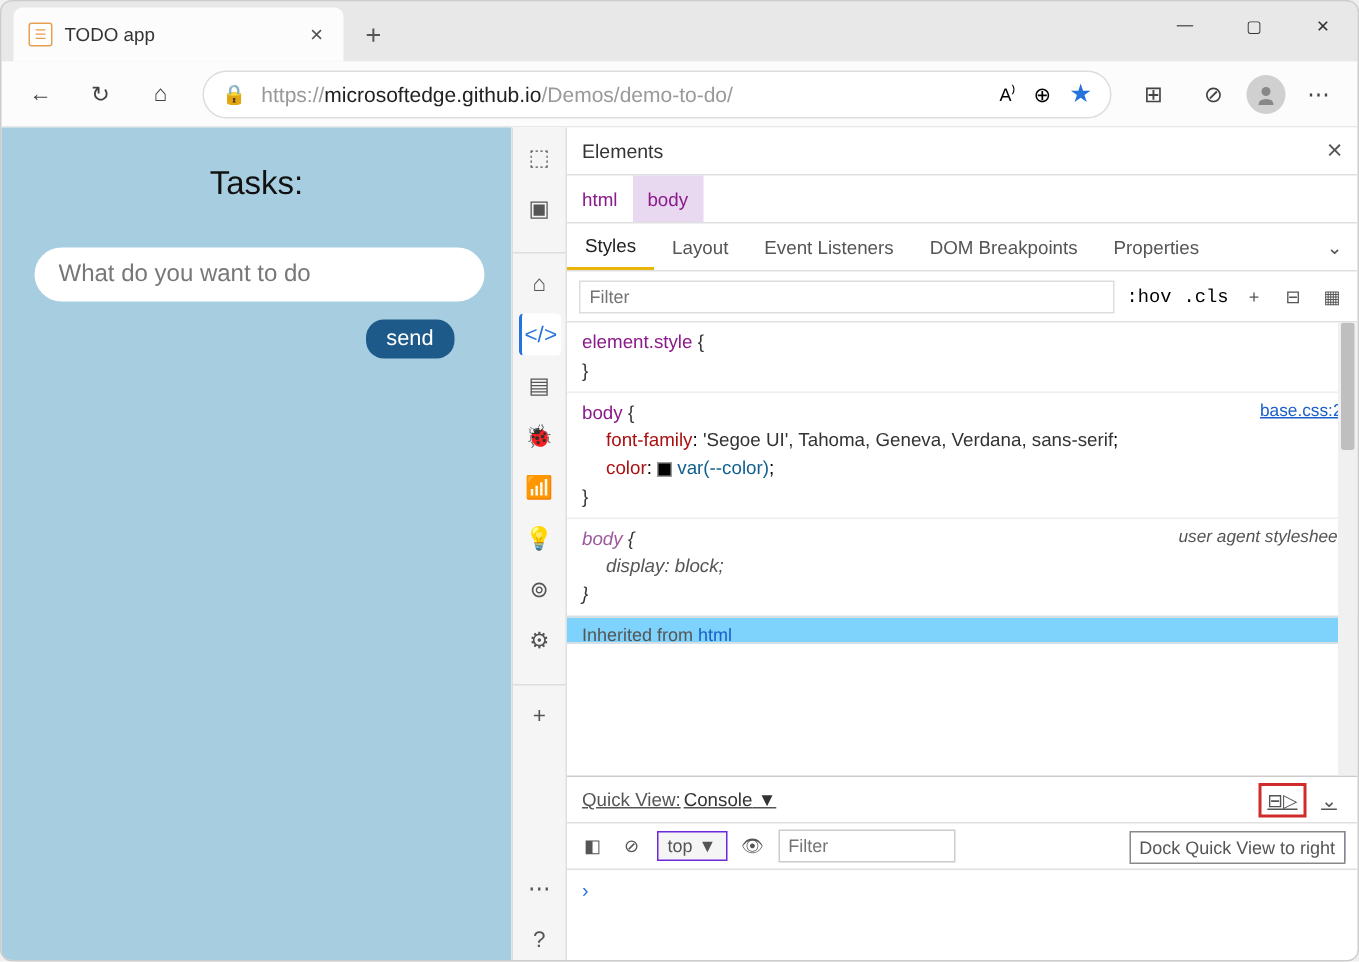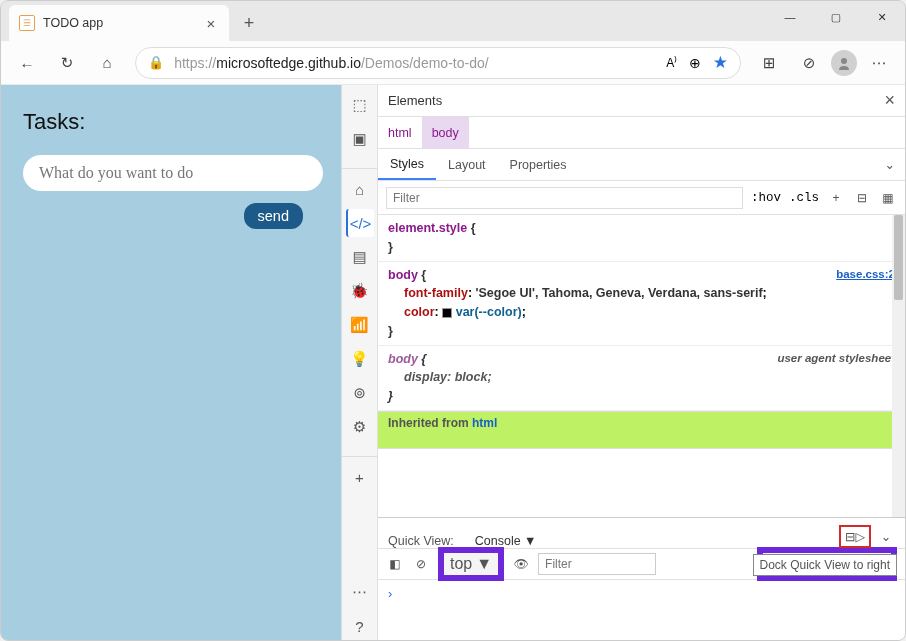--- a/index.html
+++ b/index.html
@@ -18,71 +18,71 @@
 .tbtn { width: 36px; height: 36px; display: flex; align-items: center; justify-content: center; border-radius: 4px; cursor: pointer; color: #444; font-size: 15px; }
 .urlbar { flex: 1; height: 32px; border: 1px solid #ddd; border-radius: 16px; display: flex; align-items: center; padding: 0 12px; margin: 0 6px; background: #fff; }
 .urlbar .lock { font-size: 13px; color: #666; margin-right: 10px; }
 .urlbar .url { font-size: 14px; color: #999; white-space: nowrap; }
 .urlbar .url b { color: #222; font-weight: normal; }
 .url-actions { margin-left: auto; display: flex; gap: 12px; align-items: center; }
 .star-filled { color: #2673db; font-size: 17px; }
 
 .content { display: flex; height: calc(641px - 40px - 44px - 2px); }
 .page { width: 340px; background: #a6cee0; padding: 24px 22px; display: flex; flex-direction: column; }
-.page h1 { font-size: 22px; font-weight: 500; margin-bottom: 20px; color: #111; }
-.page input { width: 300px; height: 36px; border: none; border-radius: 18px; padding: 17px 16px; font-size: 16px; color: #333; font-family: Liberation Serif, serif; }
+.page h1 { font-size: 22px; font-weight: 500; margin-bottom: 30px; color: #111; text-align: center; }
+.page input { width: 300px; height: 36px; border: none; border-radius: 18px; padding: 17px 16px; font-size: 16px; color: #333; }
 .page input::placeholder { color: #777; }
 .page .send { align-self: flex-end; margin-top: 12px; margin-right: 16px; background: #1d5a8a; color: #fff; border: none; border-radius: 12px; padding: 5px 14px; font-size: 14.5px; cursor: pointer; }
 
 .devtools { flex: 1; display: flex; background: #fff; border-left: 1px solid #ddd; }
 .sidebar { width: 36px; background: #f5f5f5; border-right: 1px solid #e0e0e0; display: flex; flex-direction: column; align-items: center; padding-top: 6px; gap: 6px; }
 .sb-icon { width: 28px; height: 28px; display: flex; align-items: center; justify-content: center; font-size: 15px; color: #555; cursor: pointer; border-radius: 3px; }
 .sb-icon.active { background: #fff; border-left: 2px solid #2673db; color: #2673db; }
 .sb-spacer { flex: 1; }
 
 .dt-main { flex: 1; display: flex; flex-direction: column; position: relative; }
 .dt-header { height: 32px; border-bottom: 1px solid #e0e0e0; display: flex; align-items: center; padding: 0 10px; font-size: 13px; color: #333; }
 .dt-close { margin-left: auto; font-size: 18px; color: #555; cursor: pointer; }
 .breadcrumb { height: 32px; border-bottom: 1px solid #e0e0e0; display: flex; align-items: center; font-size: 12.5px; }
 .bc-item { padding: 0 10px; height: 100%; display: flex; align-items: center; color: #8b1a8b; cursor: pointer; }
 .bc-item.sel { background: #e8d8f0; }
 .tabs { height: 32px; border-bottom: 1px solid #e0e0e0; display: flex; align-items: center; font-size: 12.5px; color: #555; }
 .tab-item { padding: 0 12px; height: 100%; display: flex; align-items: center; cursor: pointer; }
-.tab-item.active { border-bottom: 2px solid #3b82f6; color: #222; }
+.tab-item.active { border-bottom: 2px solid #eab308; color: #222; }
 .chev { margin-left: auto; padding: 0 10px; cursor: pointer; }
 
 .filter-row { height: 34px; border-bottom: 1px solid #e0e0e0; display: flex; align-items: center; padding: 0 8px; gap: 8px; font-size: 12px; }
 .filter-in { flex: 1; border: 1px solid #ddd; height: 22px; padding: 0 6px; font-size: 12px; color: #888; }
 .mono { font-family: Consolas, 'Courier New', monospace; font-size: 12.5px; }
 
-.styles { flex: 1; overflow-y: auto; position: relative; font-weight: bold; }
+.styles { flex: 1; overflow-y: auto; position: relative; }
 .rule { padding: 4px 10px; border-bottom: 1px solid #eee; line-height: 1.5; }
 .sel-txt { color: #8b1a8b; }
 .brace { color: #333; }
 .prop { margin-left: 16px; }
 .pname { color: #ab1010; }
 .pval { color: #333; }
 .varlink { color: #106090; }
 .origin { float: right; font-size: 11.5px; color: #555; font-style: italic; }
 .origin a { color: #1a5fc7; text-decoration: underline; font-style: normal; }
 .ital { font-style: italic; color: #555; }
 .swatch { display: inline-block; width: 10px; height: 10px; border: 1px solid #999; vertical-align: middle; }
 .tri { display: inline-block; font-size: 9px; color: #777; margin: 0 3px; }
-.inh { height: 38px; background: #bef264; padding: 4px 10px; font-size: 12px; color: #555; border-top: 1px solid #ddd; border-bottom: 1px solid #ddd; }
+.inh { height: 18px; background: #7dd3fc; padding: 4px 10px; font-size: 12px; color: #555; border-top: 1px solid #ddd; border-bottom: 1px solid #ddd; }
 .inh .sel-txt { color: #1a5fc7; }
 .scrollbar { position: absolute; right: 0; top: 0; width: 13px; height: 100%; background: #f0f0f0; }
 .thumb { position: absolute; right: 2px; top: 0; width: 9px; height: 85px; background: #bfbfbf; border-radius: 2px; }
 
 .quickview { border-top: 1px solid #ccc; }
-.qv-head { height: 30px; display: flex; align-items: flex-end; padding: 0 10px; font-size: 12.5px; color: #555; gap: 21px; position: relative; }
+.qv-head { height: 30px; display: flex; align-items: center; padding: 0 10px; font-size: 12.5px; color: #555; gap: 2px; position: relative; text-decoration: underline; }
 .qv-r { margin-left: auto; display: flex; gap: 6px; align-items: center; }
 .dock-btn { border: 2px solid #d12c2c; padding: 2px 4px; cursor: pointer; }
 .tooltip { position: absolute; right: 8px; top: 36px; background: #fff; border: 1px solid #888; padding: 3px 6px; font-size: 12px; white-space: nowrap; z-index: 10; }
 .qv-toolbar { height: 32px; border-top: 1px solid #e0e0e0; border-bottom: 1px solid #e0e0e0; display: flex; align-items: center; padding: 0 8px; gap: 8px; font-size: 12px; color: #555; }
-.dd { border: 6px solid #6d28d9; background: #f5f5f5; padding: 2px 6px; display: flex; align-items: center; gap: 4px; cursor: pointer; font-size: 16px; }
+.dd { border: 1px solid #6d28d9; background: #f5f5f5; padding: 2px 6px; display: flex; align-items: center; gap: 4px; cursor: pointer; font-size: 12px; }
 .qv-filter { width: 118px; border: 1px solid #ccc; height: 22px; padding: 0 6px; font-size: 12px; }
 .qv-body { height: 60px; padding: 6px 10px; font-size: 13px; color: #2673db; }
 .qi { width: 18px; height: 18px; display: flex; align-items: center; justify-content: center; cursor: pointer; color: #555; }
 .avatar { width: 26px; height: 26px; border-radius: 50%; background: #d0d0d0; display: flex; align-items: center; justify-content: center; color: #888; }
 </style>
 </head>
 <body>
 
 <div class="titlebar">
   <div class="tab">
@@ -155,20 +155,22 @@
         <span>Elements</span>
         <span class="dt-close">×</span>
       </div>
       <div class="breadcrumb">
         <div class="bc-item">html</div>
         <div class="bc-item sel">body</div>
       </div>
       <div class="tabs">
         <div class="tab-item active">Styles</div>
         <div class="tab-item">Layout</div>
+        <div class="tab-item">Event Listeners</div>
+        <div class="tab-item">DOM Breakpoints</div>
         <div class="tab-item">Properties</div>
         <div class="chev">⌄</div>
       </div>
       <div class="filter-row">
         <input class="filter-in" placeholder="Filter" style="">
         <span class="mono">:hov</span>
         <span class="mono">.cls</span>
         <span class="qi">+</span>
         <span class="qi">⊟</span>
         <span class="qi">▦</span>

